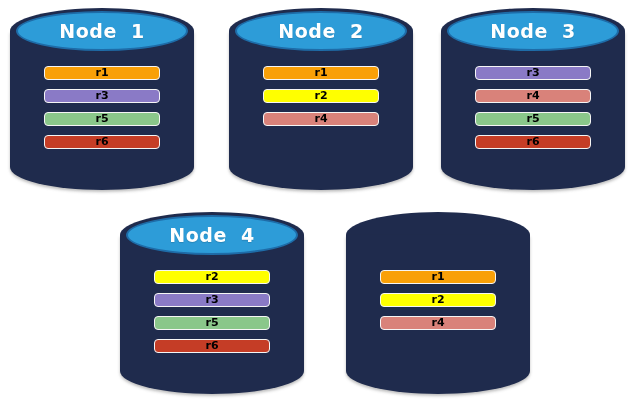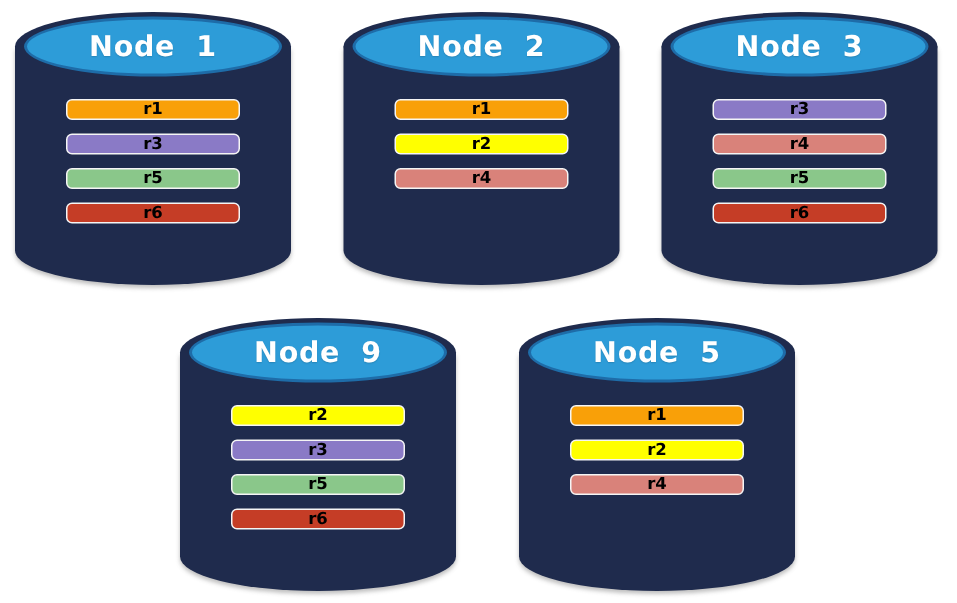--- a/index.html
+++ b/index.html
@@ -138,36 +138,33 @@
       <div class="bar" style="background-color: rgb(217, 130, 122);">r4</div>
       <div class="bar" style="background-color: rgb(138, 199, 138);">r5</div>
       <div class="bar" style="background-color: rgb(197, 61, 38);">r6</div>
     </div>
   </div>
 
   <div class="node pos-n4">
     <div class="cyl-top"></div>
     <div class="cyl-body"></div>
     <div class="cap">
-      <span class="cap-label">Node 9</span>
+      <span class="cap-label">Node 4</span>
     </div>
     <div class="bars">
       <div class="bar" style="background-color: rgb(255, 255, 0);">r2</div>
       <div class="bar" style="background-color: rgb(138, 122, 198);">r3</div>
       <div class="bar" style="background-color: rgb(138, 199, 138);">r5</div>
       <div class="bar" style="background-color: rgb(197, 61, 38);">r6</div>
     </div>
   </div>
 
   <div class="node pos-n5">
     <div class="cyl-top"></div>
     <div class="cyl-body"></div>
-    <div class="cap">
-      <span class="cap-label">Node 5</span>
-    </div>
     <div class="bars">
       <div class="bar" style="background-color: rgb(249, 160, 8);">r1</div>
       <div class="bar" style="background-color: rgb(255, 255, 0);">r2</div>
       <div class="bar" style="background-color: rgb(217, 130, 122);">r4</div>
     </div>
   </div>
 
 </div>
 
 </body></html>

